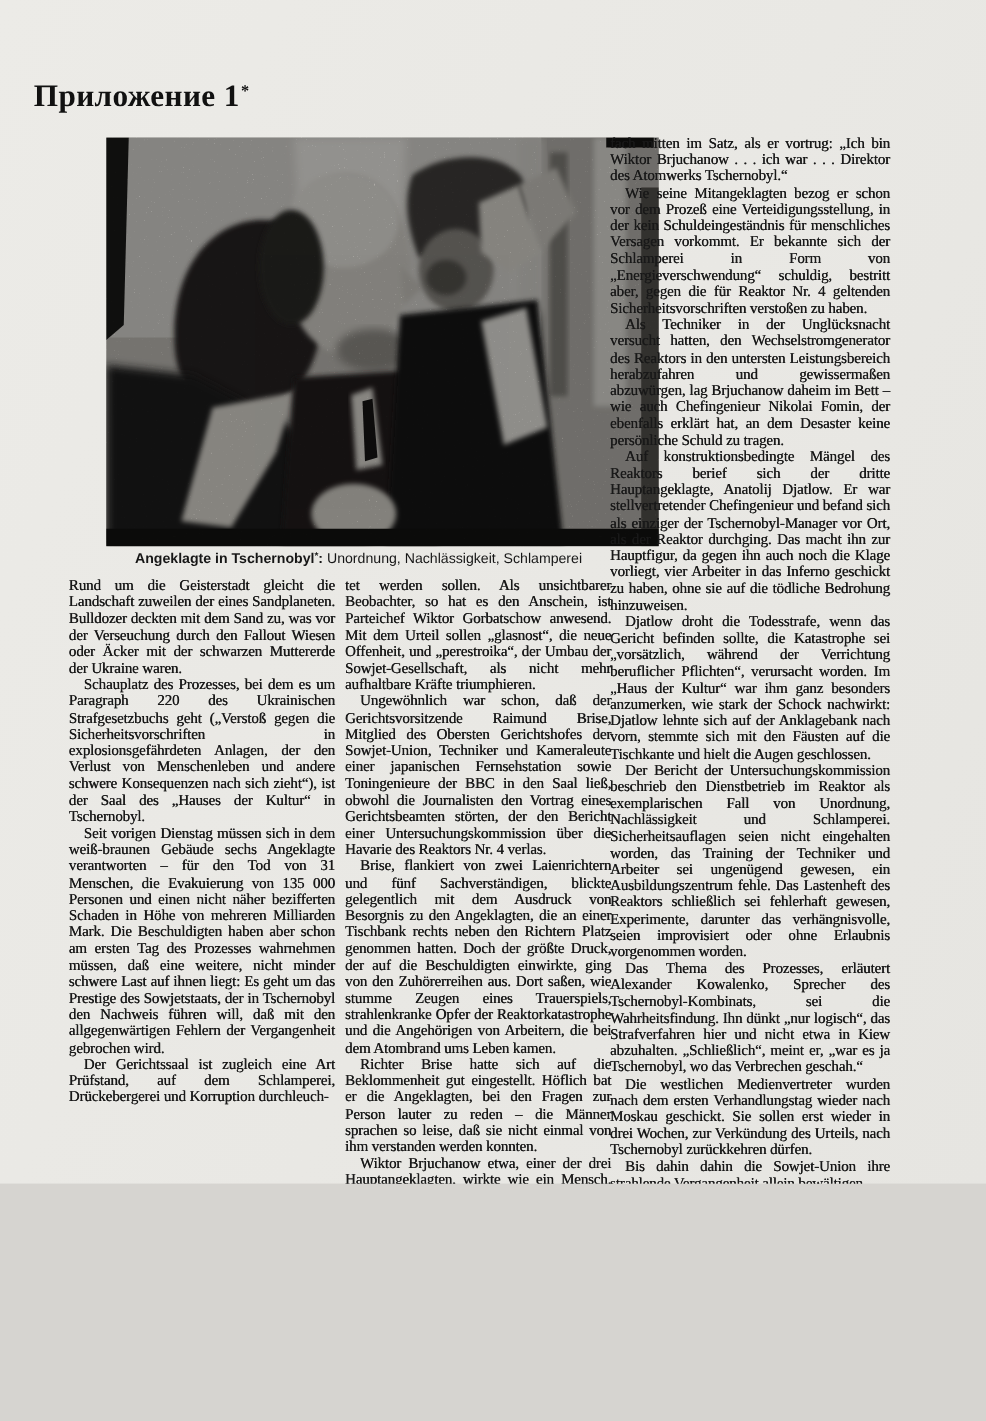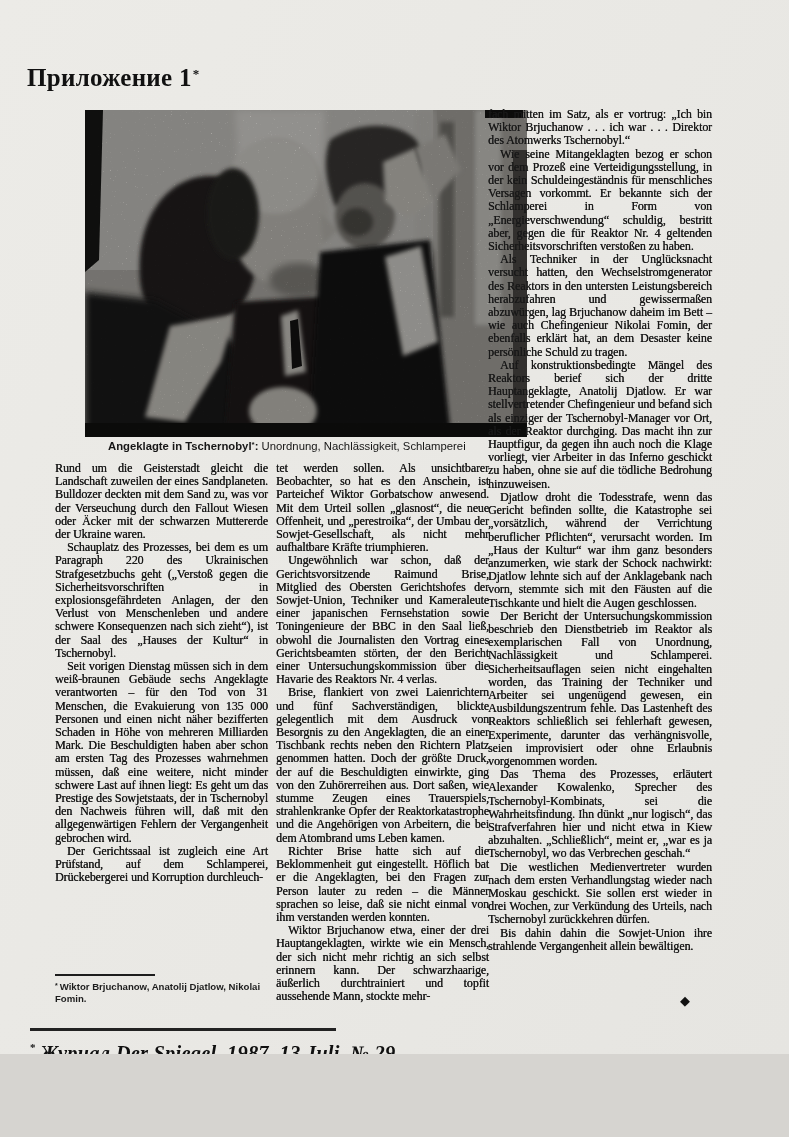--- a/index.html
+++ b/index.html
@@ -1,17 +1,17 @@
 <!DOCTYPE html>
 <html lang="de"><head>
 <meta charset="utf-8">
 <style>
   html,body{margin:0;padding:0;background:#d6d4d0;}
   .page{
-    position:relative;width:789px;height:1054px;margin:0 auto;
+    position:relative;width:789px;height:947px;margin:0 auto;
     background:linear-gradient(115deg,#ecebe7 0%,#e9e8e4 55%,#e6e5e1 100%);
     font-family:"Liberation Serif",serif;color:#1a1a1a;overflow:hidden;
   }
   
   .heading{
     position:absolute;left:27px;top:64px;
     font-size:25px;font-weight:bold;letter-spacing:.3px;color:#111;
   }
   .heading sup{font-size:13px;vertical-align:8px;margin-left:1px;}
   

